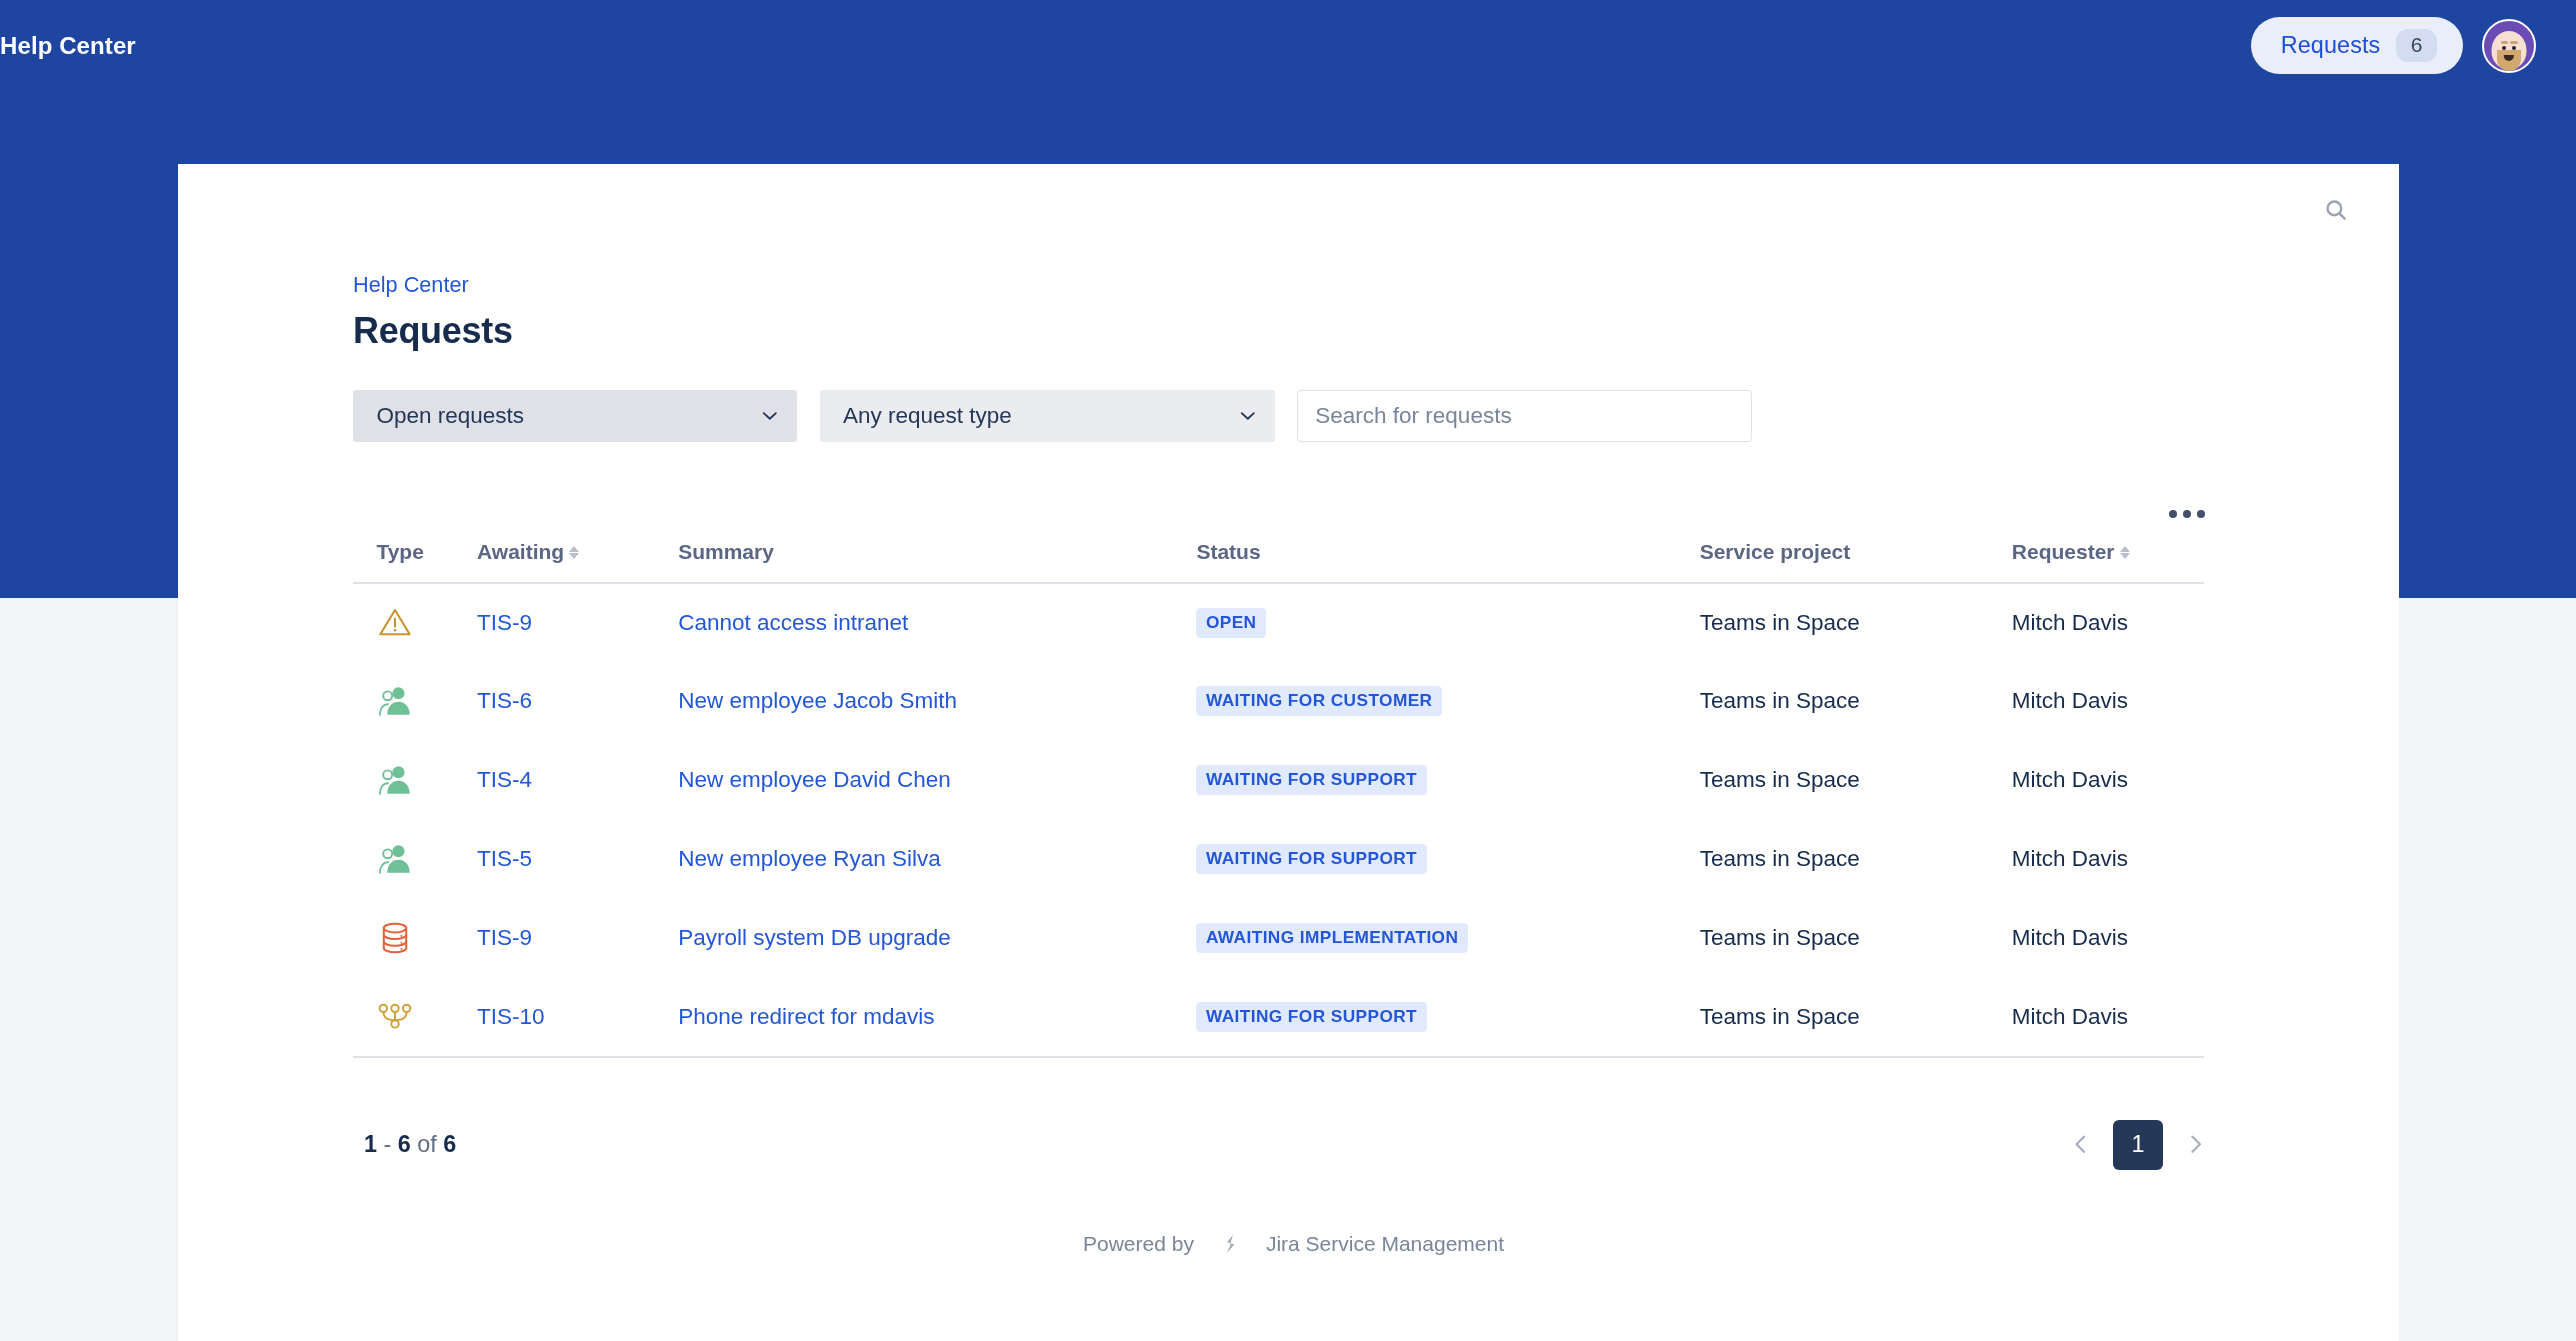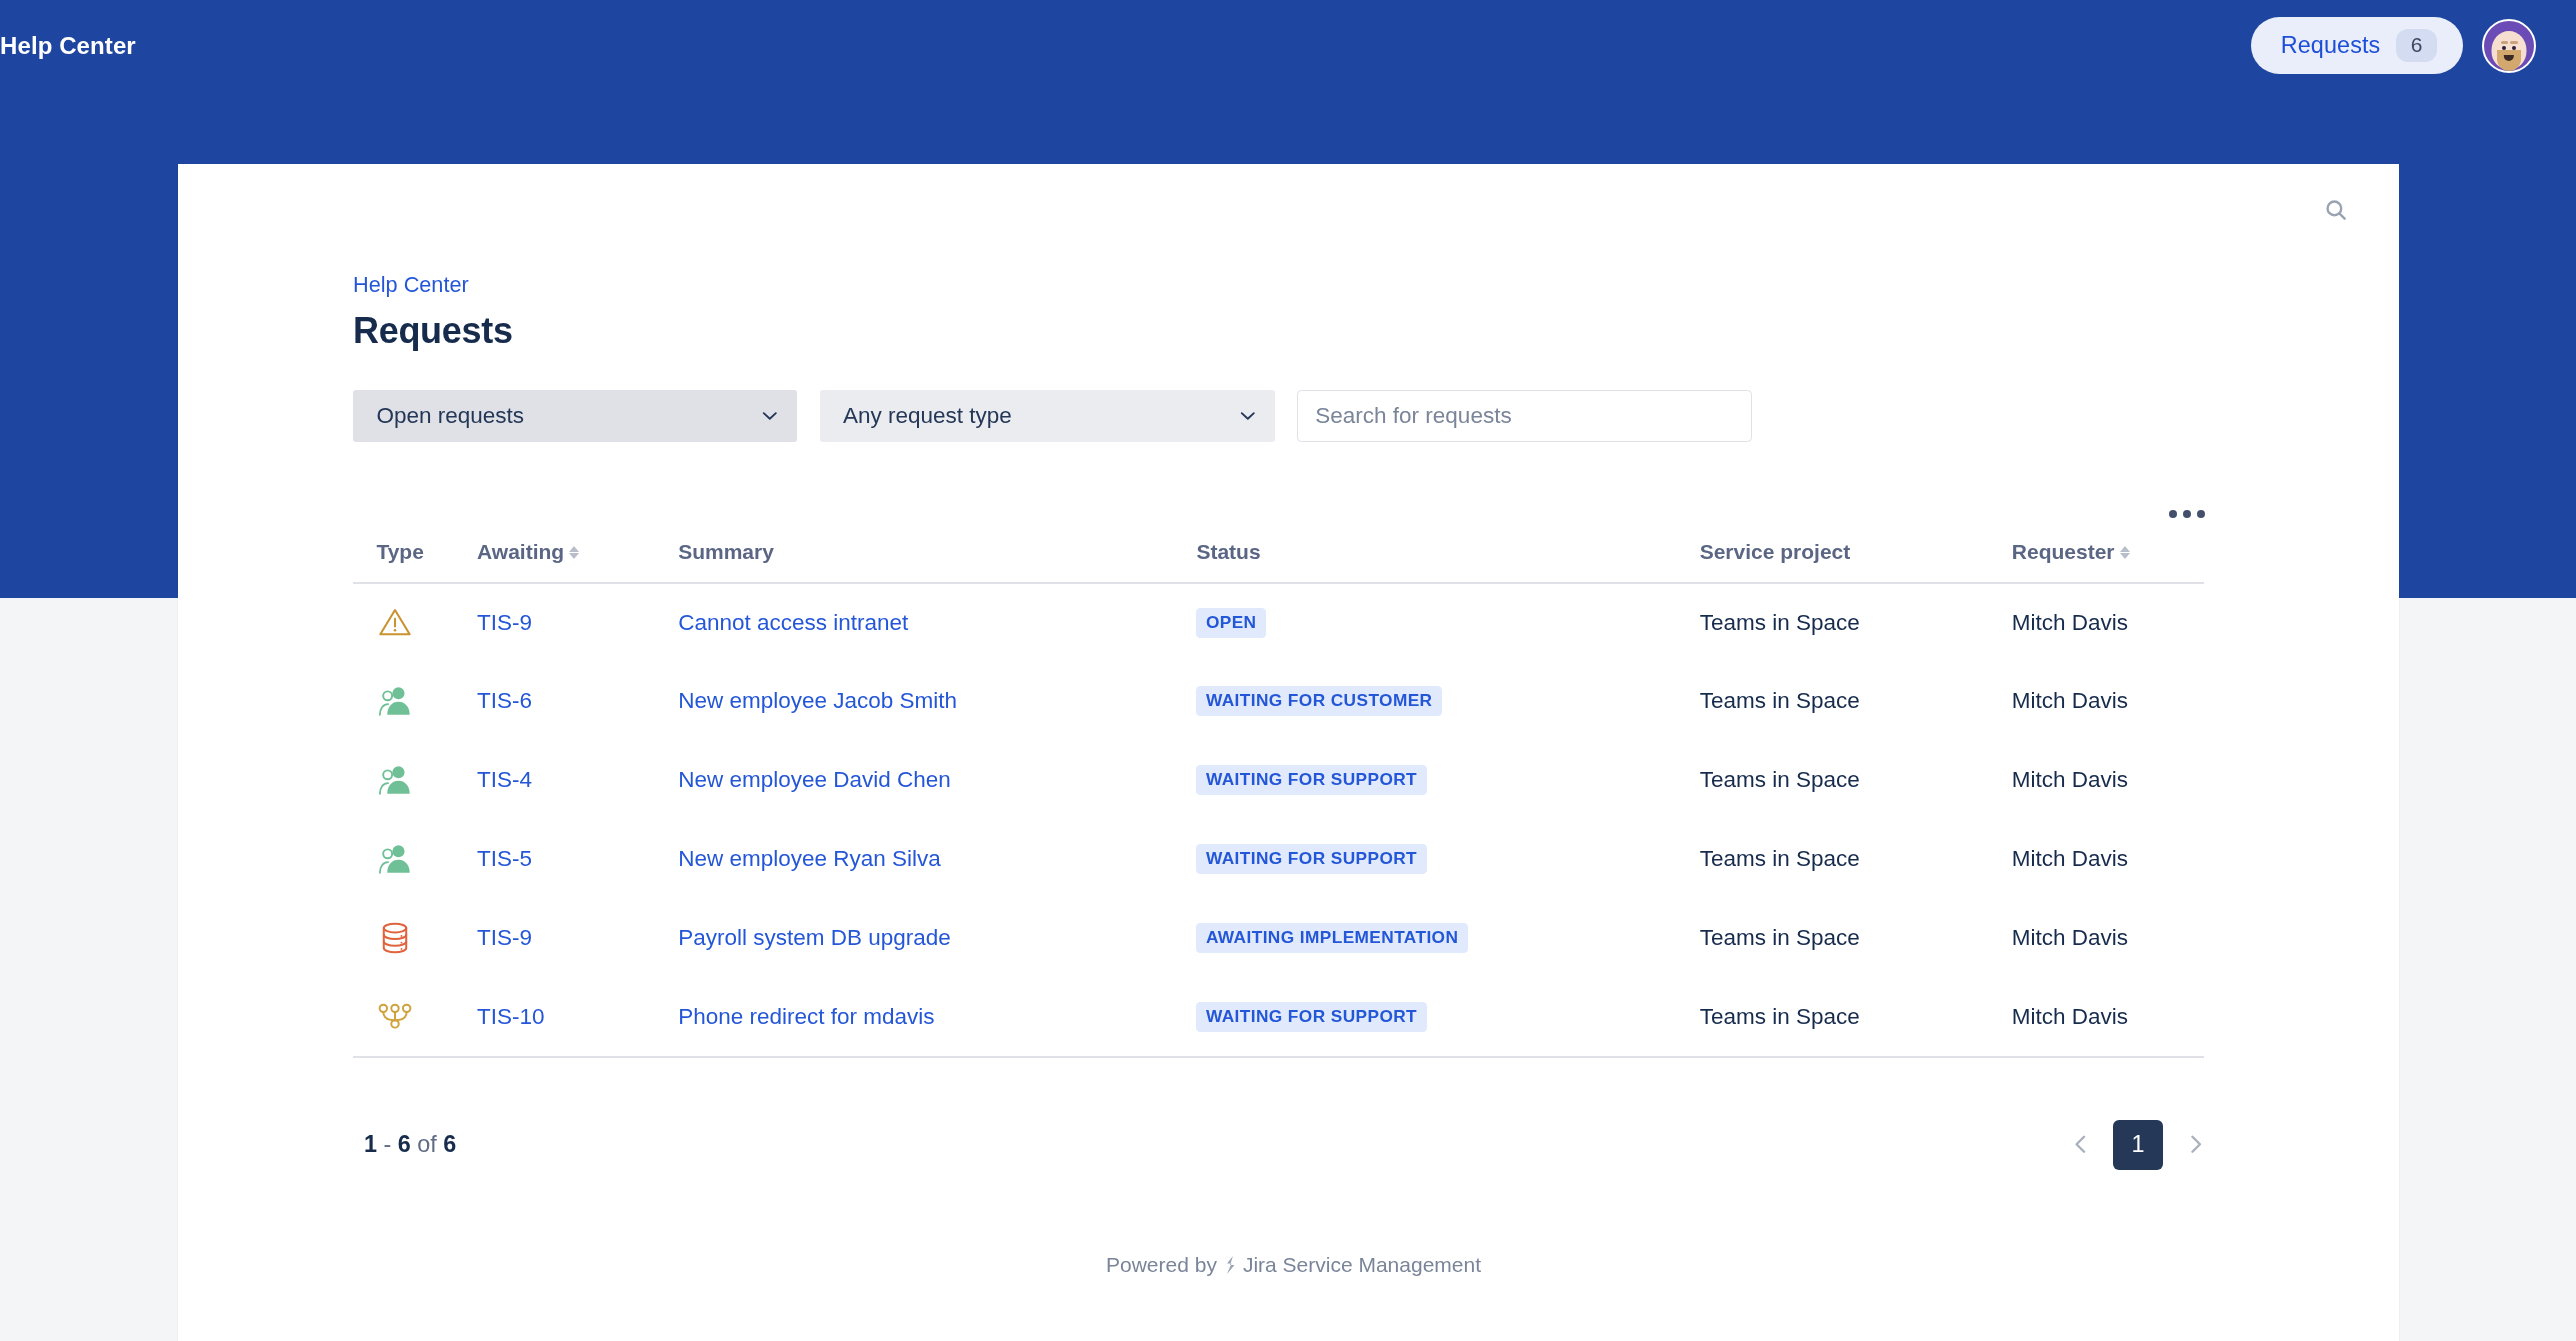--- a/index.html
+++ b/index.html
@@ -364,26 +364,26 @@
     border-radius: 6px;
     display: flex;
     align-items: center;
     justify-content: center;
     font-size: 23.4px;
     cursor: pointer;
   }
 
   
   .card-footer {
-    margin-top: 83px;
+    margin-top: 62px;
     padding-bottom: 45px;
     display: flex;
     align-items: flex-end;
     justify-content: center;
-    gap: 1px;
+    gap: 24px;
     color: #7a8599;
     font-size: 21px;
   }
   .jsm-logo { width: 24px; height: 24px; display: block; }
 </style>
 </head>
 <body>
 
 <div class="banner"></div>
 

